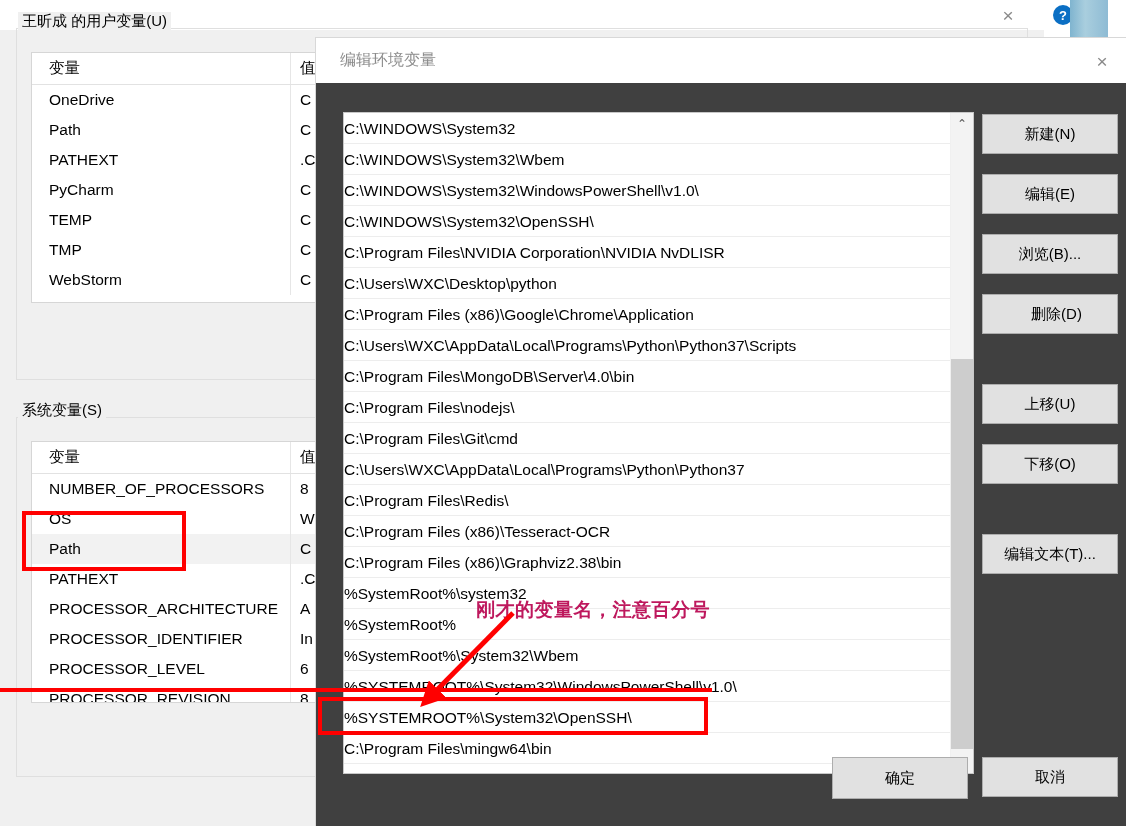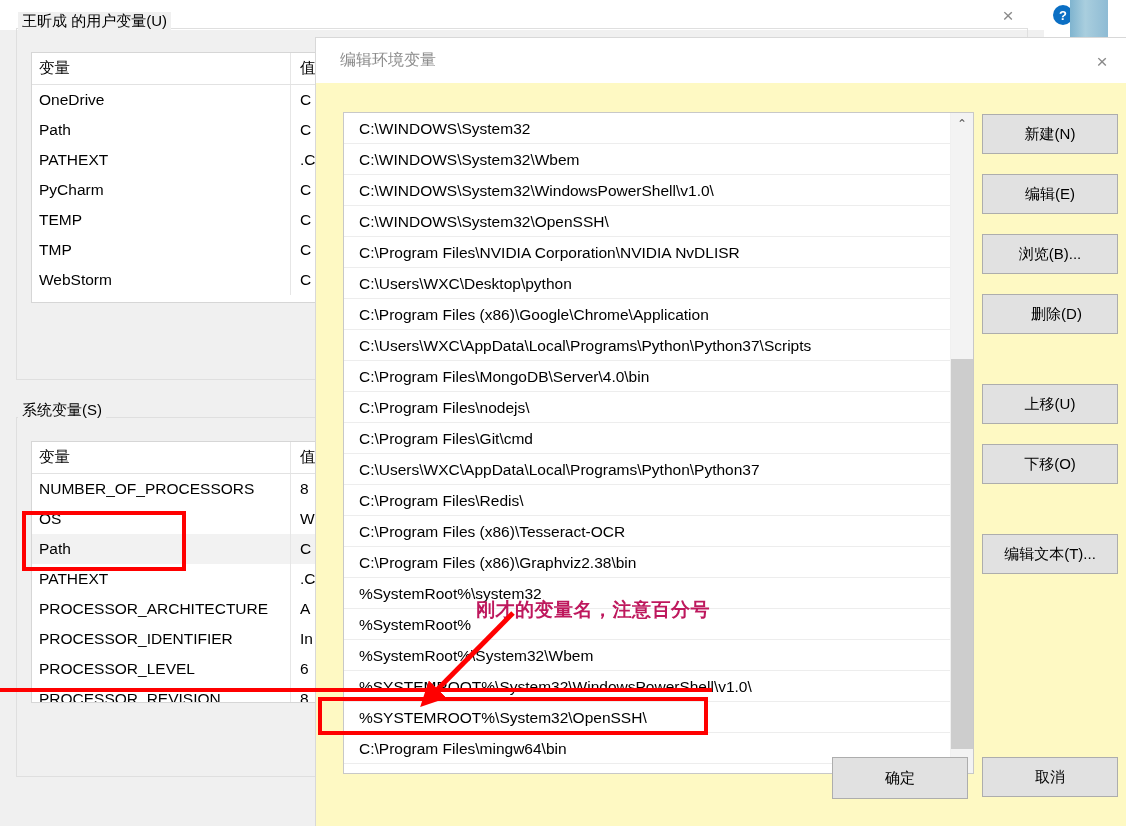--- a/index.html
+++ b/index.html
@@ -136,21 +136,21 @@
   }
   .vt-row.header {
     height: 32px;
     border-bottom: 1px solid #e2e2e2;
   }
   .vt-row.selected {
     background: #f2f2f2;
   }
   .vt-name {
     width: 258px;
-    padding-left: 7px;
+    padding-left: 17px;
     box-sizing: border-box;
     white-space: nowrap;
     overflow: hidden;
     font-size: 15.5px;
   }
   .vt-divider {
     width: 1px;
     align-self: stretch;
     background: #e6e6e6;
   }
@@ -162,21 +162,21 @@
     overflow: hidden;
     font-size: 15.5px;
   }
   .vt-row.header .vt-name, .vt-row.header .vt-val { color: #000; }
 
   
   #edit-dialog {
     position: absolute;
     left: 316px; top: 38px;
     width: 810px; height: 788px;
-    background: #fef9c3;
+    background: #404040;
     box-shadow: 0 0 0 1px #d8d8d8;
     box-sizing: border-box;
   }
   #edit-titlebar {
     position: absolute;
     left: 0; top: 0;
     width: 810px; height: 45px;
     background: #ffffff;
   }
   #edit-title {
@@ -208,21 +208,20 @@
     overflow: hidden;
     display: flex;
   }
   #path-items {
     flex: 1;
     min-width: 0;
   }
   .path-row {
     height: 31px;
     line-height: 31px;
-    padding-left: 15px;
     box-sizing: border-box;
     border-bottom: 1px solid #ededed;
     white-space: nowrap;
     overflow: hidden;
     font-size: 15.5px;
     color: #000;
   }
 
   
   #path-scrollbar {

